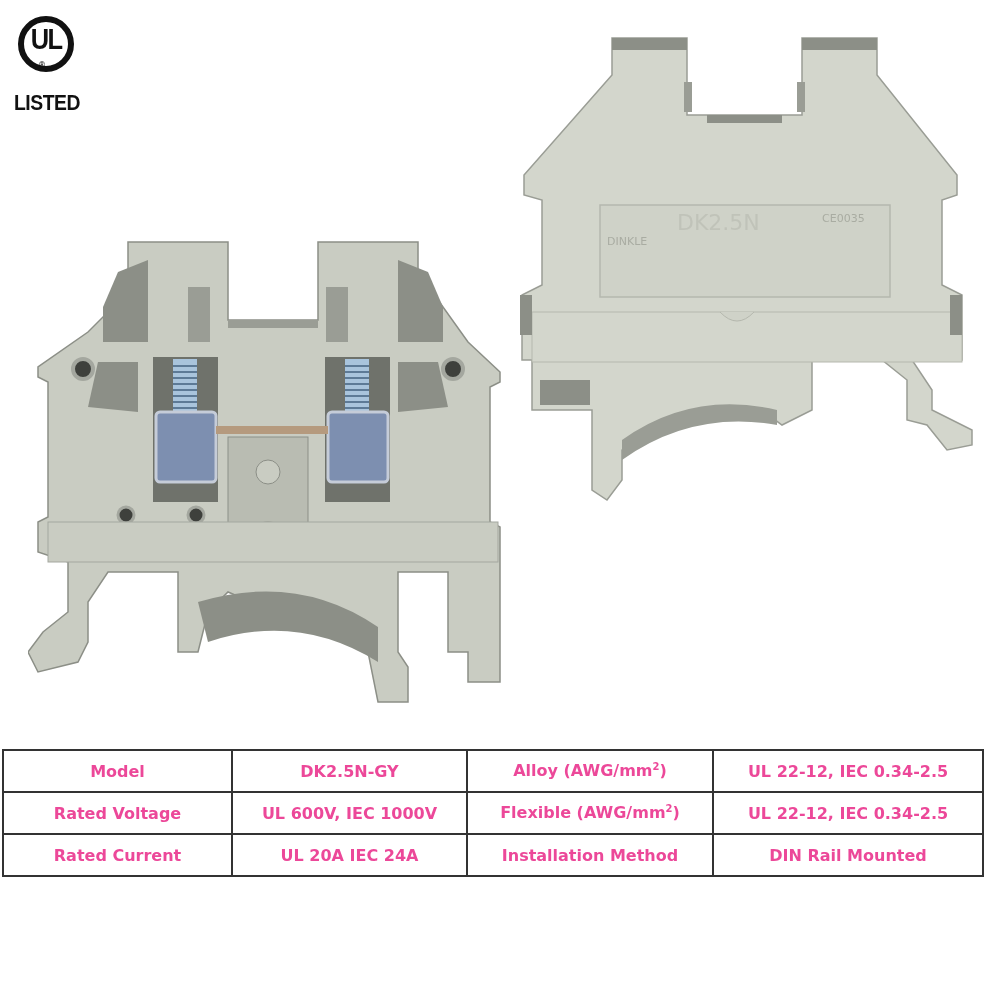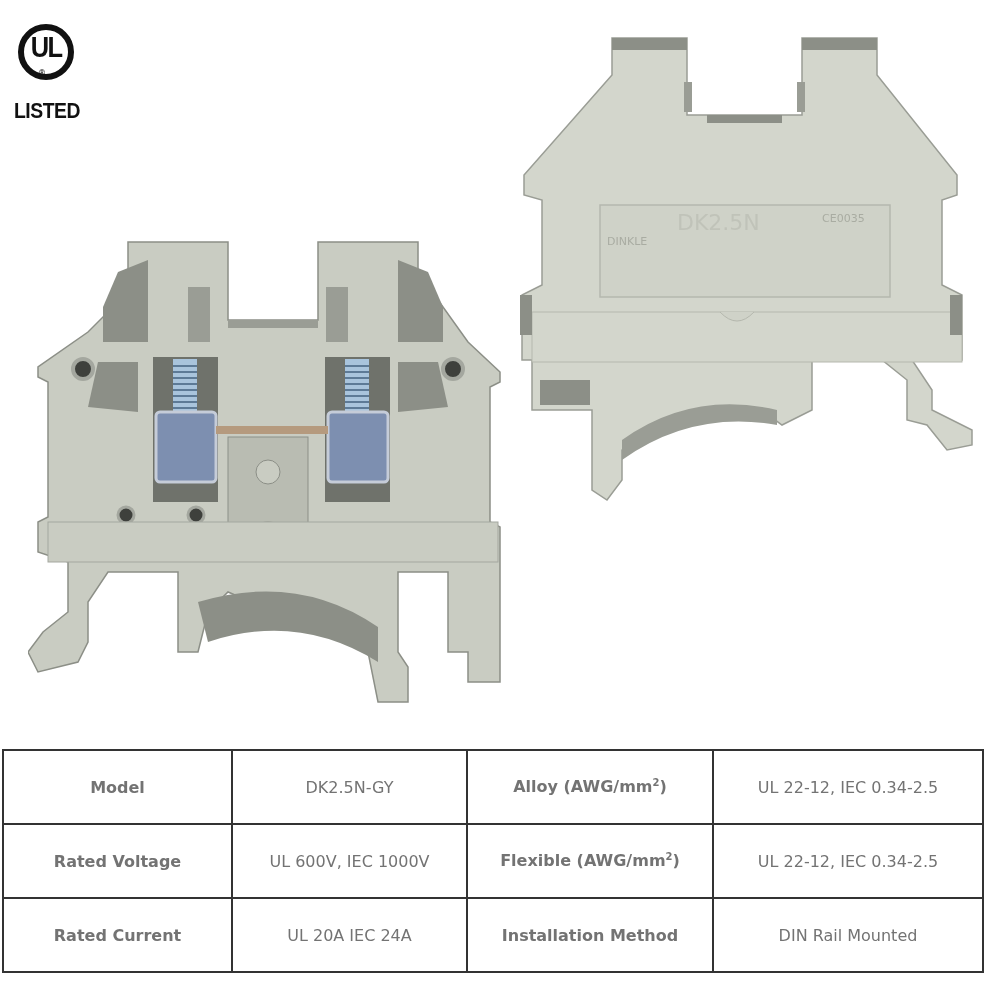--- a/index.html
+++ b/index.html
@@ -1,32 +1,32 @@
 <!DOCTYPE html>
 <html><head>
 <meta charset="utf-8">
 <style>
   html, body { margin: 0; padding: 0; background: #ffffff; }
   body { width: 984px; height: 984px; position: relative; overflow: hidden; font-family: "DejaVu Sans", sans-serif; }
 
-  .ul-logo { position: absolute; left: 8px; top: 24px; width: 78px; height: 102px; }
+  .ul-logo { position: absolute; left: 8px; top: 16px; width: 78px; height: 102px; }
   .ul-ring { position: absolute; left: 10px; top: 0; width: 56px; height: 56px; border: 6px solid #111; border-radius: 50%; box-sizing: border-box; }
   .ul-letters { position: absolute; left: 10px; top: 6px; width: 56px; text-align: center; font-family: "Liberation Sans", sans-serif; font-weight: bold; font-size: 30px; color: #111; letter-spacing: -2px; transform: scaleX(0.85); }
   .ul-reg { position: absolute; left: 30px; top: 45px; font-size: 8px; color: #111; font-family: "DejaVu Sans", sans-serif; }
   .ul-listed { position: absolute; left: 0; top: 74px; width: 78px; text-align: center; font-family: "Liberation Sans", sans-serif; font-weight: bold; font-size: 22px; color: #111; letter-spacing: -0.5px; transform: scaleX(0.88); }
 
   .product { position: absolute; }
   .product svg { display: block; }
   .product-front { left: 28px; top: 232px; width: 480px; height: 490px; }
   .product-back { left: 512px; top: 30px; width: 470px; height: 475px; }
 
   .spec-table { position: absolute; left: 2px; top: 749px; width: 980px; border-collapse: collapse; table-layout: fixed; }
-  .spec-table td { border: 2px solid #333; height: 40px; padding: 16px; text-align: center; vertical-align: middle; font-size: 16px; color: #737373; font-family: "DejaVu Sans", sans-serif; }
+  .spec-table td { border: 2px solid #333; height: 40px; padding: 0; text-align: center; vertical-align: middle; font-size: 16px; color: #ec4899; font-family: "DejaVu Sans", sans-serif; }
   .spec-table td.lbl { font-weight: bold; }
-  .spec-table td.val { font-weight: normal; margin-left: 35px; }
+  .spec-table td.val { font-weight: bold; margin-left: 35px; }
   .spec-table tr.last td { height: 44px; }
   .spec-table sup { font-size: 10px; }
 </style>
 </head>
 <body>
 
 <div class="ul-logo">
   <div class="ul-ring"></div>
   <div class="ul-letters">UL</div>
   <div class="ul-reg">®</div>

